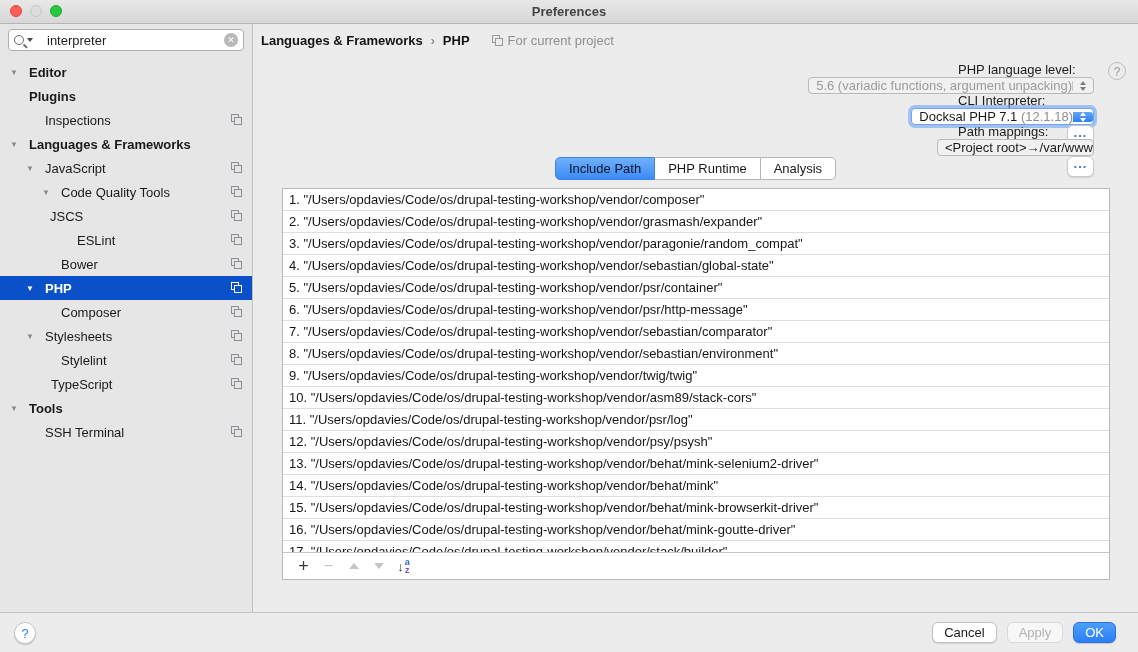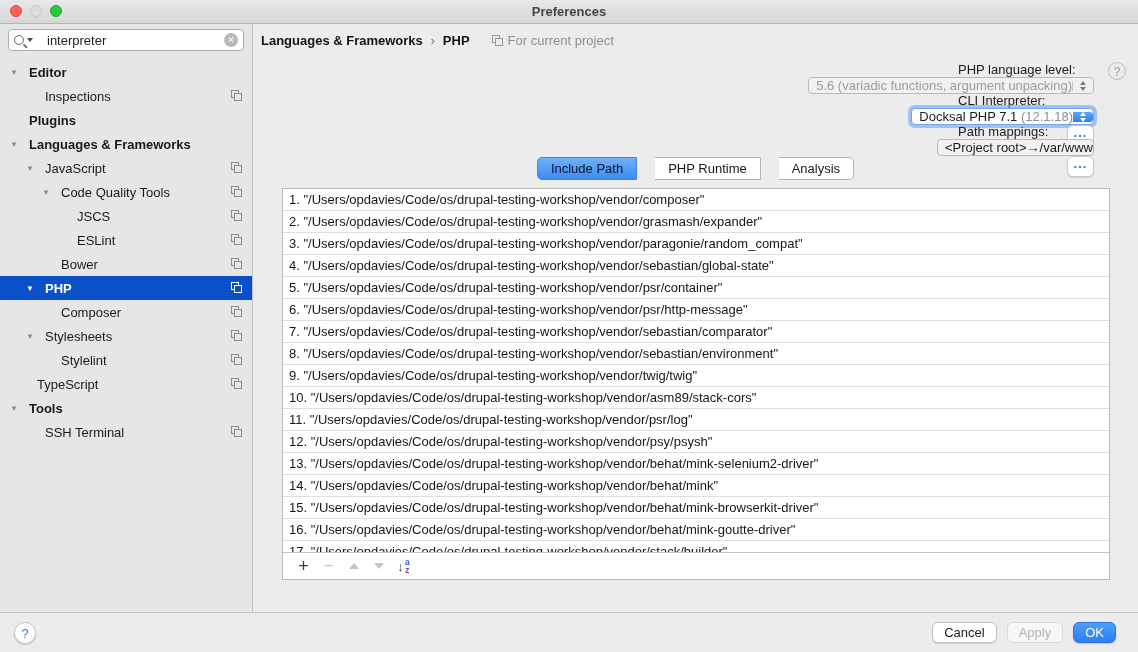--- a/index.html
+++ b/index.html
@@ -63,21 +63,21 @@
   .combo-focus{background:#FFF;border:1px solid #6FA6EF;box-shadow:0 0 0 3px rgba(100,158,246,.55);}
   .combo-focus .stepper{background:linear-gradient(#5FA6F9,#2E7FF2);border-left:none;border-radius:0 3px 3px 0;}
   .combo-focus .stepper .up{border-bottom-color:#FFF;}
   .combo-focus .stepper .dn{border-top-color:#FFF;}
   .ver{color:#8F8F8F;}
   .browse-btn{width:27px;height:21px;margin-left:8px;flex:none;background:#FFF;border:1px solid #C9C9C9;border-radius:6px;
     box-shadow:0 1px 1px rgba(0,0,0,.12);color:#3E74D6;text-align:center;line-height:14px;font-weight:bold;letter-spacing:1px;box-sizing:border-box;}
   .help-circle{position:absolute;width:18px;height:18px;border-radius:50%;border:1px solid #BDBDBD;
     color:#9A9A9A;text-align:center;line-height:18px;font-size:12px;box-sizing:border-box;}
   
-  .tabs{position:absolute;top:133px;left:0;right:0;display:flex;justify-content:center;gap:18px;}
+  .tabs{position:absolute;top:133px;left:0;right:0;display:flex;justify-content:center;}
   .seg{height:21px;line-height:21px;padding:0 13px;background:#FFF;border:1px solid #B5B5B5;border-left:none;color:#181818;}
   .seg:first-child{border-left:1px solid #B5B5B5;border-radius:5px 0 0 5px;}
   .seg:last-child{border-radius:0 5px 5px 0;}
   .seg.active{background:linear-gradient(#6FB0F9,#3B8BF7);border-color:#3F83E3;color:#0B1426;}
   
   .list-panel{position:absolute;left:29px;right:28px;top:164px;bottom:32px;background:#FFF;
     border:1px solid #B9B9B9;display:flex;flex-direction:column;box-sizing:border-box;}
   .list-rows{flex:1;overflow:hidden;}
   .path-row{height:21px;line-height:21px;border-bottom:1px solid #DEDEDE;padding-left:6px;white-space:nowrap;overflow:hidden;color:#161616;}
   .list-toolbar{height:26px;flex:none;border-top:1px solid #C6C6C6;display:flex;align-items:center;padding-left:8px;background:#FFF;}
@@ -122,50 +122,50 @@
         <span class="mag"></span>
         <span class="dd-tri"></span>
         <input value="interpreter" style="">
         <span class="clear-btn">✕</span>
       </div>
       <div class="tree">
           <div class="tree-row bold" style="padding-left: 10px;">
             <span class="tree-arrow">▼</span>
             <span class="tree-label">Editor</span>
           </div>
+          <div class="tree-row bold" style="padding-left: 10px;">
+            <span class="tree-arrow"></span>
+            <span class="tree-label">Plugins</span>
+          </div>
           <div class="tree-row" style="padding-left: 26px;">
             <span class="tree-arrow"></span>
             <span class="tree-label">Inspections</span>
             <span class="proj-icon"></span>
           </div>
           <div class="tree-row bold" style="padding-left: 10px;">
-            <span class="tree-arrow"></span>
-            <span class="tree-label">Plugins</span>
-          </div>
-          <div class="tree-row bold" style="padding-left: 10px;">
             <span class="tree-arrow">▼</span>
             <span class="tree-label">Languages &amp; Frameworks</span>
           </div>
           <div class="tree-row" style="padding-left: 26px;">
             <span class="tree-arrow">▼</span>
             <span class="tree-label">JavaScript</span>
             <span class="proj-icon"></span>
           </div>
           <div class="tree-row" style="padding-left: 42px;">
             <span class="tree-arrow">▼</span>
             <span class="tree-label">Code Quality Tools</span>
             <span class="proj-icon"></span>
           </div>
+          <div class="tree-row" style="padding-left: 31px;">
+            <span class="tree-arrow"></span>
+            <span class="tree-label">JSCS</span>
+            <span class="proj-icon"></span>
+          </div>
           <div class="tree-row" style="padding-left: 58px;">
             <span class="tree-arrow"></span>
-            <span class="tree-label">JSCS</span>
-            <span class="proj-icon"></span>
-          </div>
-          <div class="tree-row" style="padding-left: 58px;">
-            <span class="tree-arrow"></span>
             <span class="tree-label">ESLint</span>
             <span class="proj-icon"></span>
           </div>
           <div class="tree-row" style="padding-left: 42px;">
             <span class="tree-arrow"></span>
             <span class="tree-label">Bower</span>
             <span class="proj-icon"></span>
           </div>
           <div class="tree-row bold selected" style="padding-left: 26px;">
             <span class="tree-arrow">▼</span>
@@ -180,21 +180,21 @@
           <div class="tree-row" style="padding-left: 26px;">
             <span class="tree-arrow">▼</span>
             <span class="tree-label">Stylesheets</span>
             <span class="proj-icon"></span>
           </div>
           <div class="tree-row" style="padding-left: 42px;">
             <span class="tree-arrow"></span>
             <span class="tree-label">Stylelint</span>
             <span class="proj-icon"></span>
           </div>
-          <div class="tree-row" style="padding-left: 18px;">
+          <div class="tree-row" style="padding-left: 32px;">
             <span class="tree-arrow"></span>
             <span class="tree-label">TypeScript</span>
             <span class="proj-icon"></span>
           </div>
           <div class="tree-row bold" style="padding-left: 10px;">
             <span class="tree-arrow">▼</span>
             <span class="tree-label">Tools</span>
           </div>
           <div class="tree-row" style="padding-left: 26px;">
             <span class="tree-arrow"></span>

